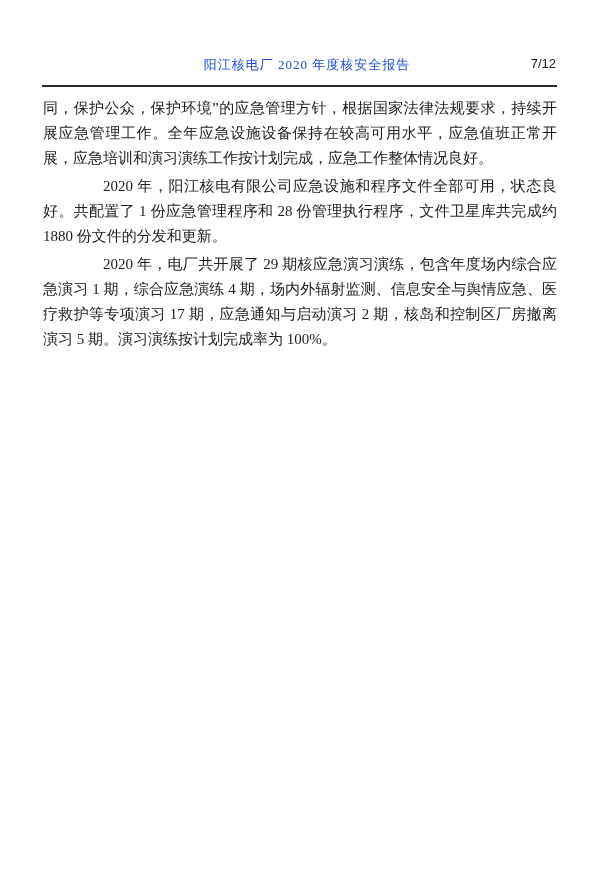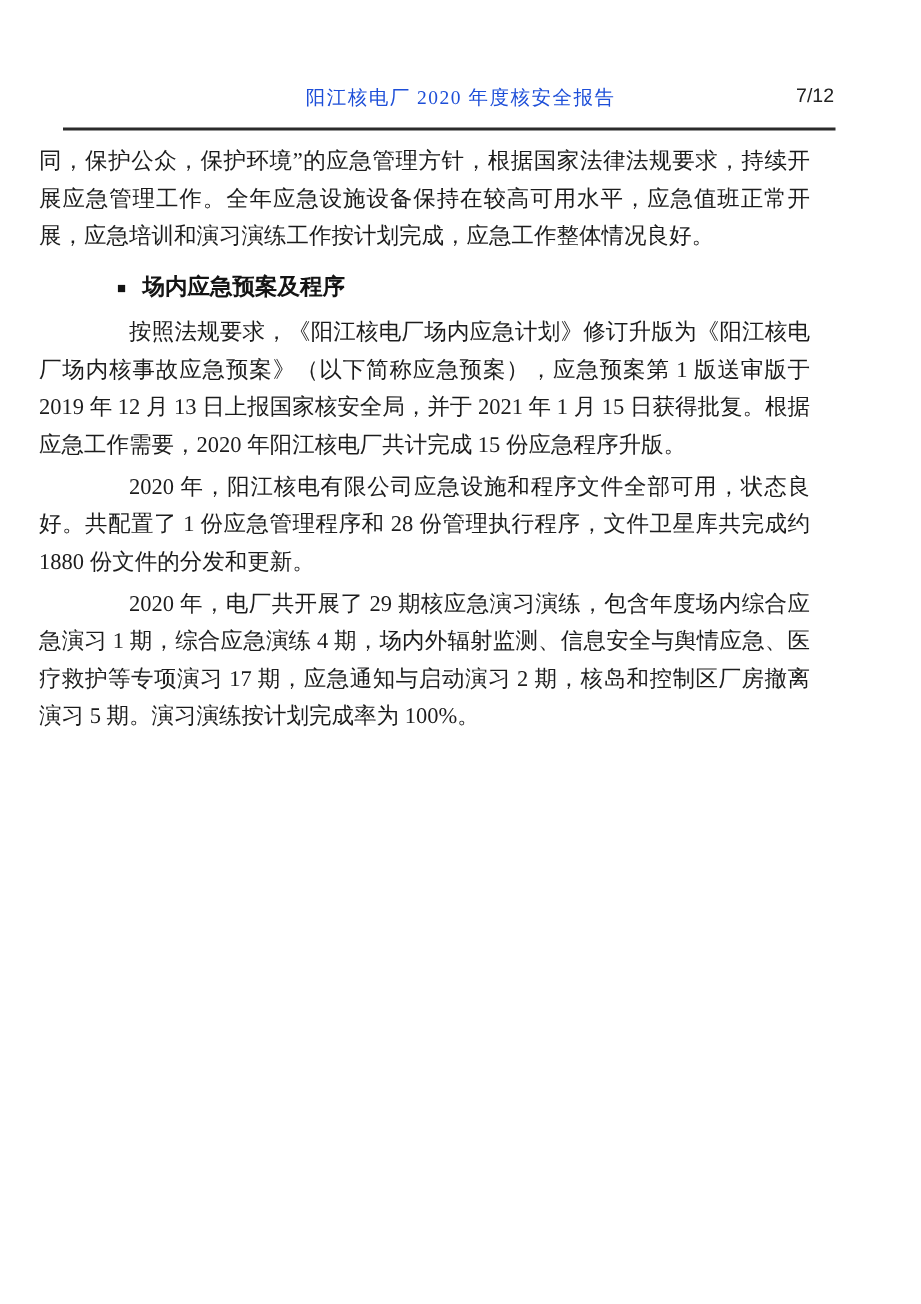--- a/index.html
+++ b/index.html
@@ -39,21 +39,21 @@
     position: absolute;
     top: 85px;
     left: 42px;
     right: 57px;
     height: 0;
     border-top: 2px solid #2b2b2b;
   }
   .doc-body {
     position: absolute;
     top: 96px;
-    left: 26px;
+    left: 43px;
     width: 514px;
     font-size: 15px;
     line-height: 25px;
     text-align: justify;
   }
   .para {
     margin: 0 0 3px 0;
     text-indent: 60px;
   }
   .para.no-indent {
@@ -83,26 +83,20 @@
   <div>
     <div class="header-title">阳江核电厂 2020 年度核安全报告</div>
     <div class="page-number">7/12</div>
     <div class="header-rule"></div>
   </div>
 
   <div class="doc-body">
 
     <p class="para no-indent">同，保护公众，保护环境”的应急管理方针，根据国家法律法规要求，持续开展应急管理工作。全年应急设施设备保持在较高可用水平，应急值班正常开展，应急培训和演习演练工作按计划完成，应急工作整体情况良好。</p>
 
-    <div class="section">
-      <div class="section-heading">
-        <span class="bullet">■</span><span>场内应急预案及程序</span>
-      </div>
-      <p class="para">按照法规要求，《阳江核电厂场内应急计划》修订升版为《阳江核电厂场内核事故应急预案》（以下简称应急预案），应急预案第 1 版送审版于 2019 年 12 月 13 日上报国家核安全局，并于 2021 年 1 月 15 日获得批复。根据应急工作需要，2020 年阳江核电厂共计完成 15 份应急程序升版。</p>
-    </div>
 
     <div class="section">
       <p class="para">2020 年，阳江核电有限公司应急设施和程序文件全部可用，状态良好。共配置了 1 份应急管理程序和 28 份管理执行程序，文件卫星库共完成约 1880 份文件的分发和更新。</p>
     </div>
 
     <div class="section">
       <p class="para">2020 年，电厂共开展了 29 期核应急演习演练，包含年度场内综合应急演习 1 期，综合应急演练 4 期，场内外辐射监测、信息安全与舆情应急、医疗救护等专项演习 17 期，应急通知与启动演习 2 期，核岛和控制区厂房撤离演习 5 期。演习演练按计划完成率为 100%。</p>
     </div>
 
 

